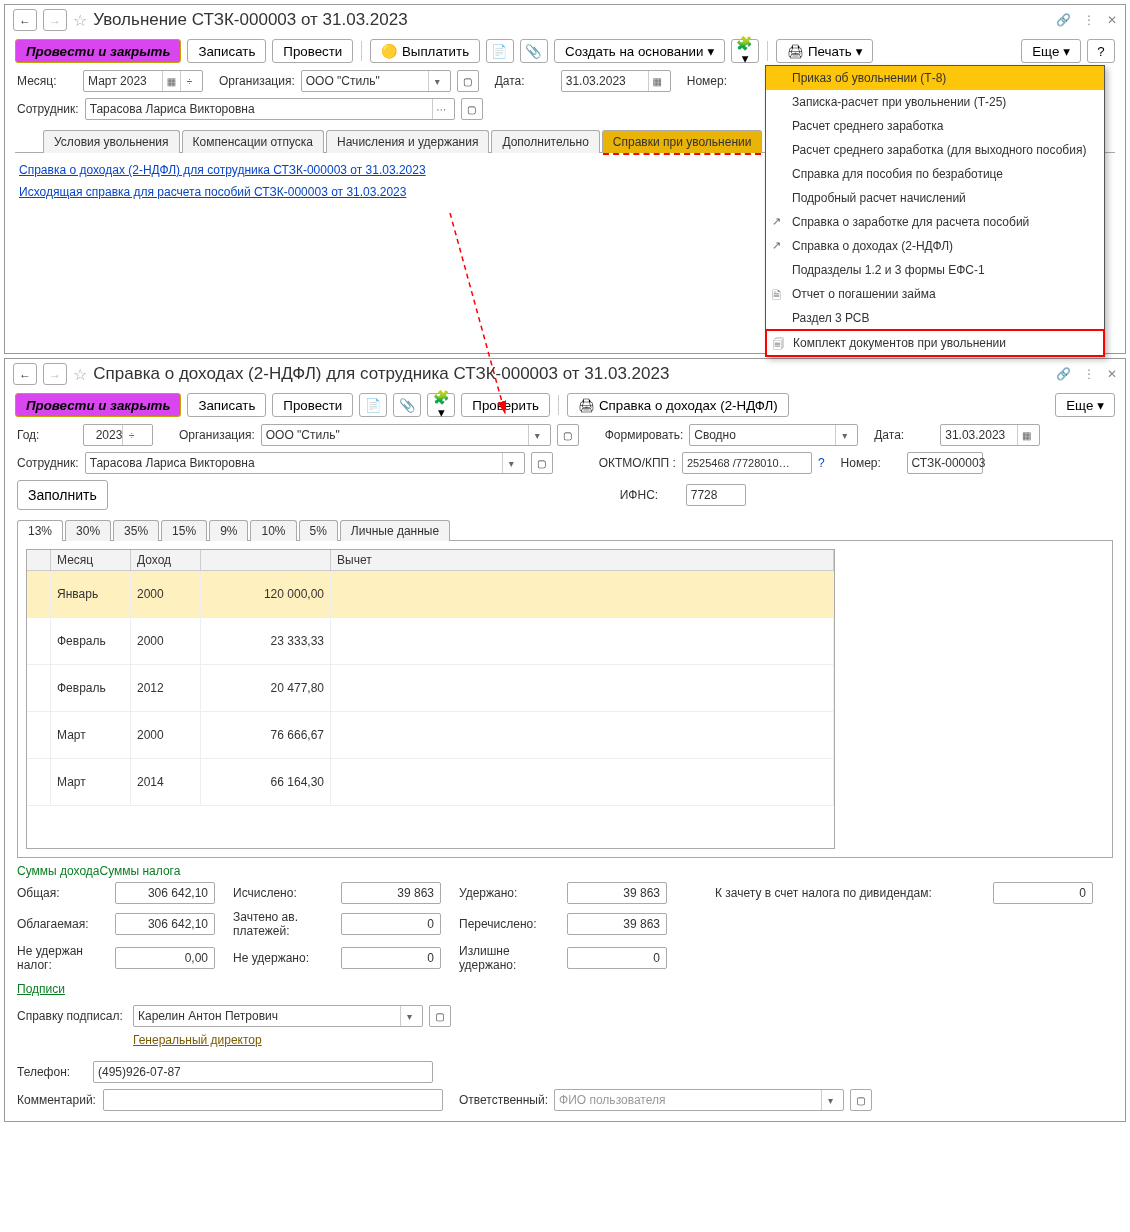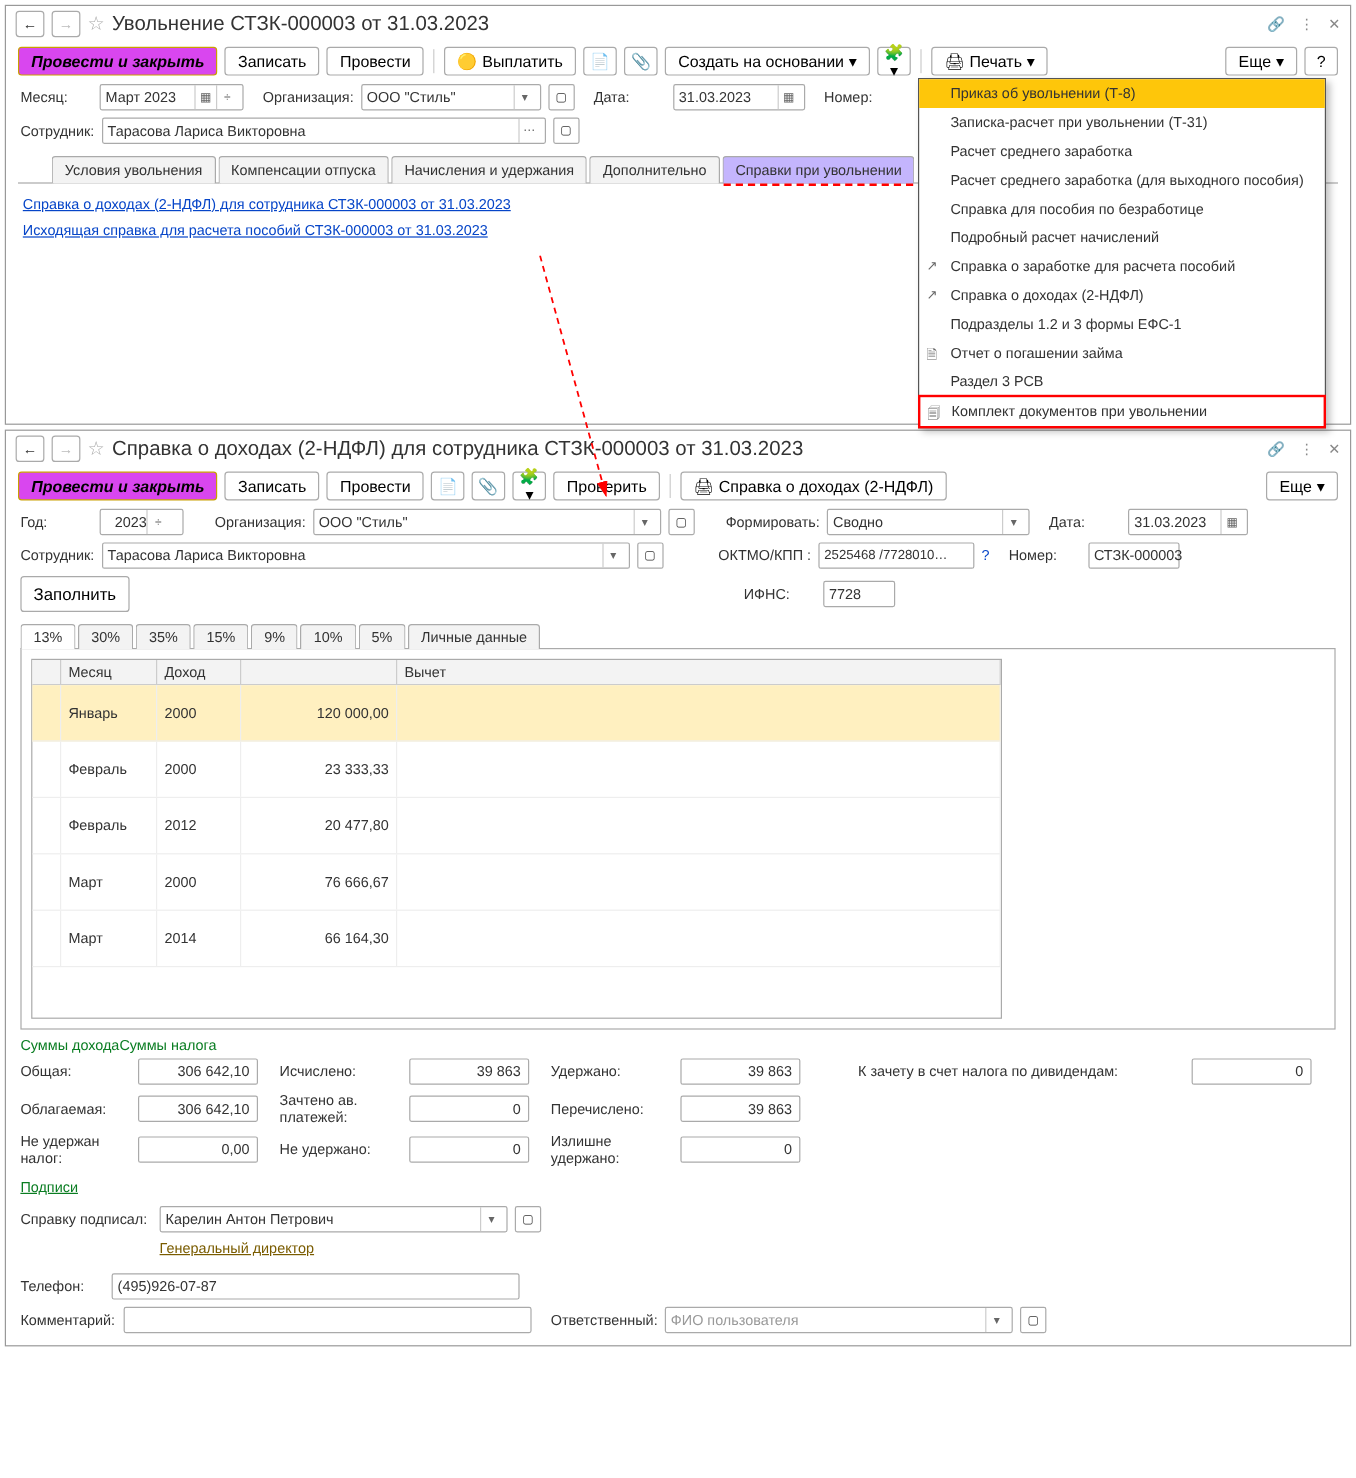--- a/index.html
+++ b/index.html
@@ -16,21 +16,21 @@
   .btn.primary { background: #d946ef; border-color: #c9a000; font-weight: bold; font-style: italic; }
   .btn.icon-only { padding: 3px 6px; width: 28px; justify-content: center; }
   .sep { width: 1px; height: 20px; background: #ccc; margin: 0 2px; }
   .form-row { display: flex; align-items: center; gap: 6px; padding: 3px 12px; }
   .lbl { min-width: 60px; }
   .field { border: 1px solid #aaa; background: #fff; height: 22px; display: flex; align-items: center; padding: 0 4px; border-radius: 2px; }
   .field-btn { width: 18px; height: 20px; border-left: 1px solid #ccc; display: flex; align-items: center; justify-content: center; cursor: pointer; font-size: 10px; color: #666; }
   .field-ext { width: 22px; height: 22px; border: 1px solid #aaa; border-radius: 2px; display: flex; align-items: center; justify-content: center; cursor: pointer; font-size: 10px; }
   .tabs { display: flex; border-bottom: 1px solid #aaa; margin: 6px 10px 0 10px; padding-left: 28px; }
   .tab { border: 1px solid #aaa; border-bottom: none; padding: 4px 10px; background: #f3f3f3; margin-right: 2px; cursor: pointer; border-radius: 3px 3px 0 0; position: relative; top: 1px; }
-  .tab.active { background: #c4b5fd; font-weight: normal; }
+  .tab.active { background: #eab308; font-weight: normal; }
   .tab.highlight::after { content: ''; position: absolute; left: 0; right: 0; bottom: -2px; border-bottom: 2px dashed red; }
   .tab-body { padding: 10px 14px; min-height: 180px; position: relative; }
   .link { color: #0645c8; text-decoration: underline; cursor: pointer; display: block; margin-bottom: 8px; }
   .dropdown-menu { position: absolute; top: 60px; right: 20px; width: 340px; background: #fff; border: 1px solid #555; box-shadow: 3px 3px 6px rgba(0,0,0,0.25); z-index: 10; }
   .menu-item { padding: 5px 8px 5px 26px; cursor: pointer; position: relative; }
   .menu-item.highlighted { background: #fec60a; }
   .menu-item.boxed { border: 2px solid red; margin: -1px; }
   .menu-item .micon { position: absolute; left: 6px; top: 5px; font-size: 11px; color: #666; }
   .arrow-svg { position: absolute; left: 170px; top: 60px; pointer-events: none; z-index: 5; }
   .green { color: #0a7d22; }
@@ -129,21 +129,21 @@
           <marker id="ah" markerWidth="10" markerHeight="10" refX="8" refY="3" orient="auto">
             <path d="M0,0 L0,6 L9,3 z" fill="red"></path>
           </marker>
         </defs>
       <line x1="275" y1="0" x2="330" y2="200" stroke="red" stroke-width="1.5" stroke-dasharray="5,4" marker-end="url(#ah)"></line>
     </svg>
   </div>
 
   <div class="dropdown-menu" id="menu1">
       <div class="menu-item highlighted"><span>Приказ об увольнении (Т-8)</span></div>
-      <div class="menu-item"><span>Записка-расчет при увольнении (Т-31)</span></div>
+      <div class="menu-item"><span>Записка-расчет при увольнении (Т-25)</span></div>
       <div class="menu-item"><span>Расчет среднего заработка</span></div>
       <div class="menu-item"><span>Расчет среднего заработка (для выходного пособия)</span></div>
       <div class="menu-item"><span>Справка для пособия по безработице</span></div>
       <div class="menu-item"><span>Подробный расчет начислений</span></div>
       <div class="menu-item"><span class="micon">↗</span><span>Справка о заработке для расчета пособий</span></div>
       <div class="menu-item"><span class="micon">↗</span><span>Справка о доходах (2-НДФЛ)</span></div>
       <div class="menu-item"><span>Подразделы 1.2 и 3 формы ЕФС-1</span></div>
       <div class="menu-item"><span class="micon">🗎</span><span>Отчет о погашении займа</span></div>
       <div class="menu-item"><span>Раздел 3 РСВ</span></div>
       <div class="menu-item boxed"><span class="micon">🗐</span><span>Комплект документов при увольнении</span></div>

